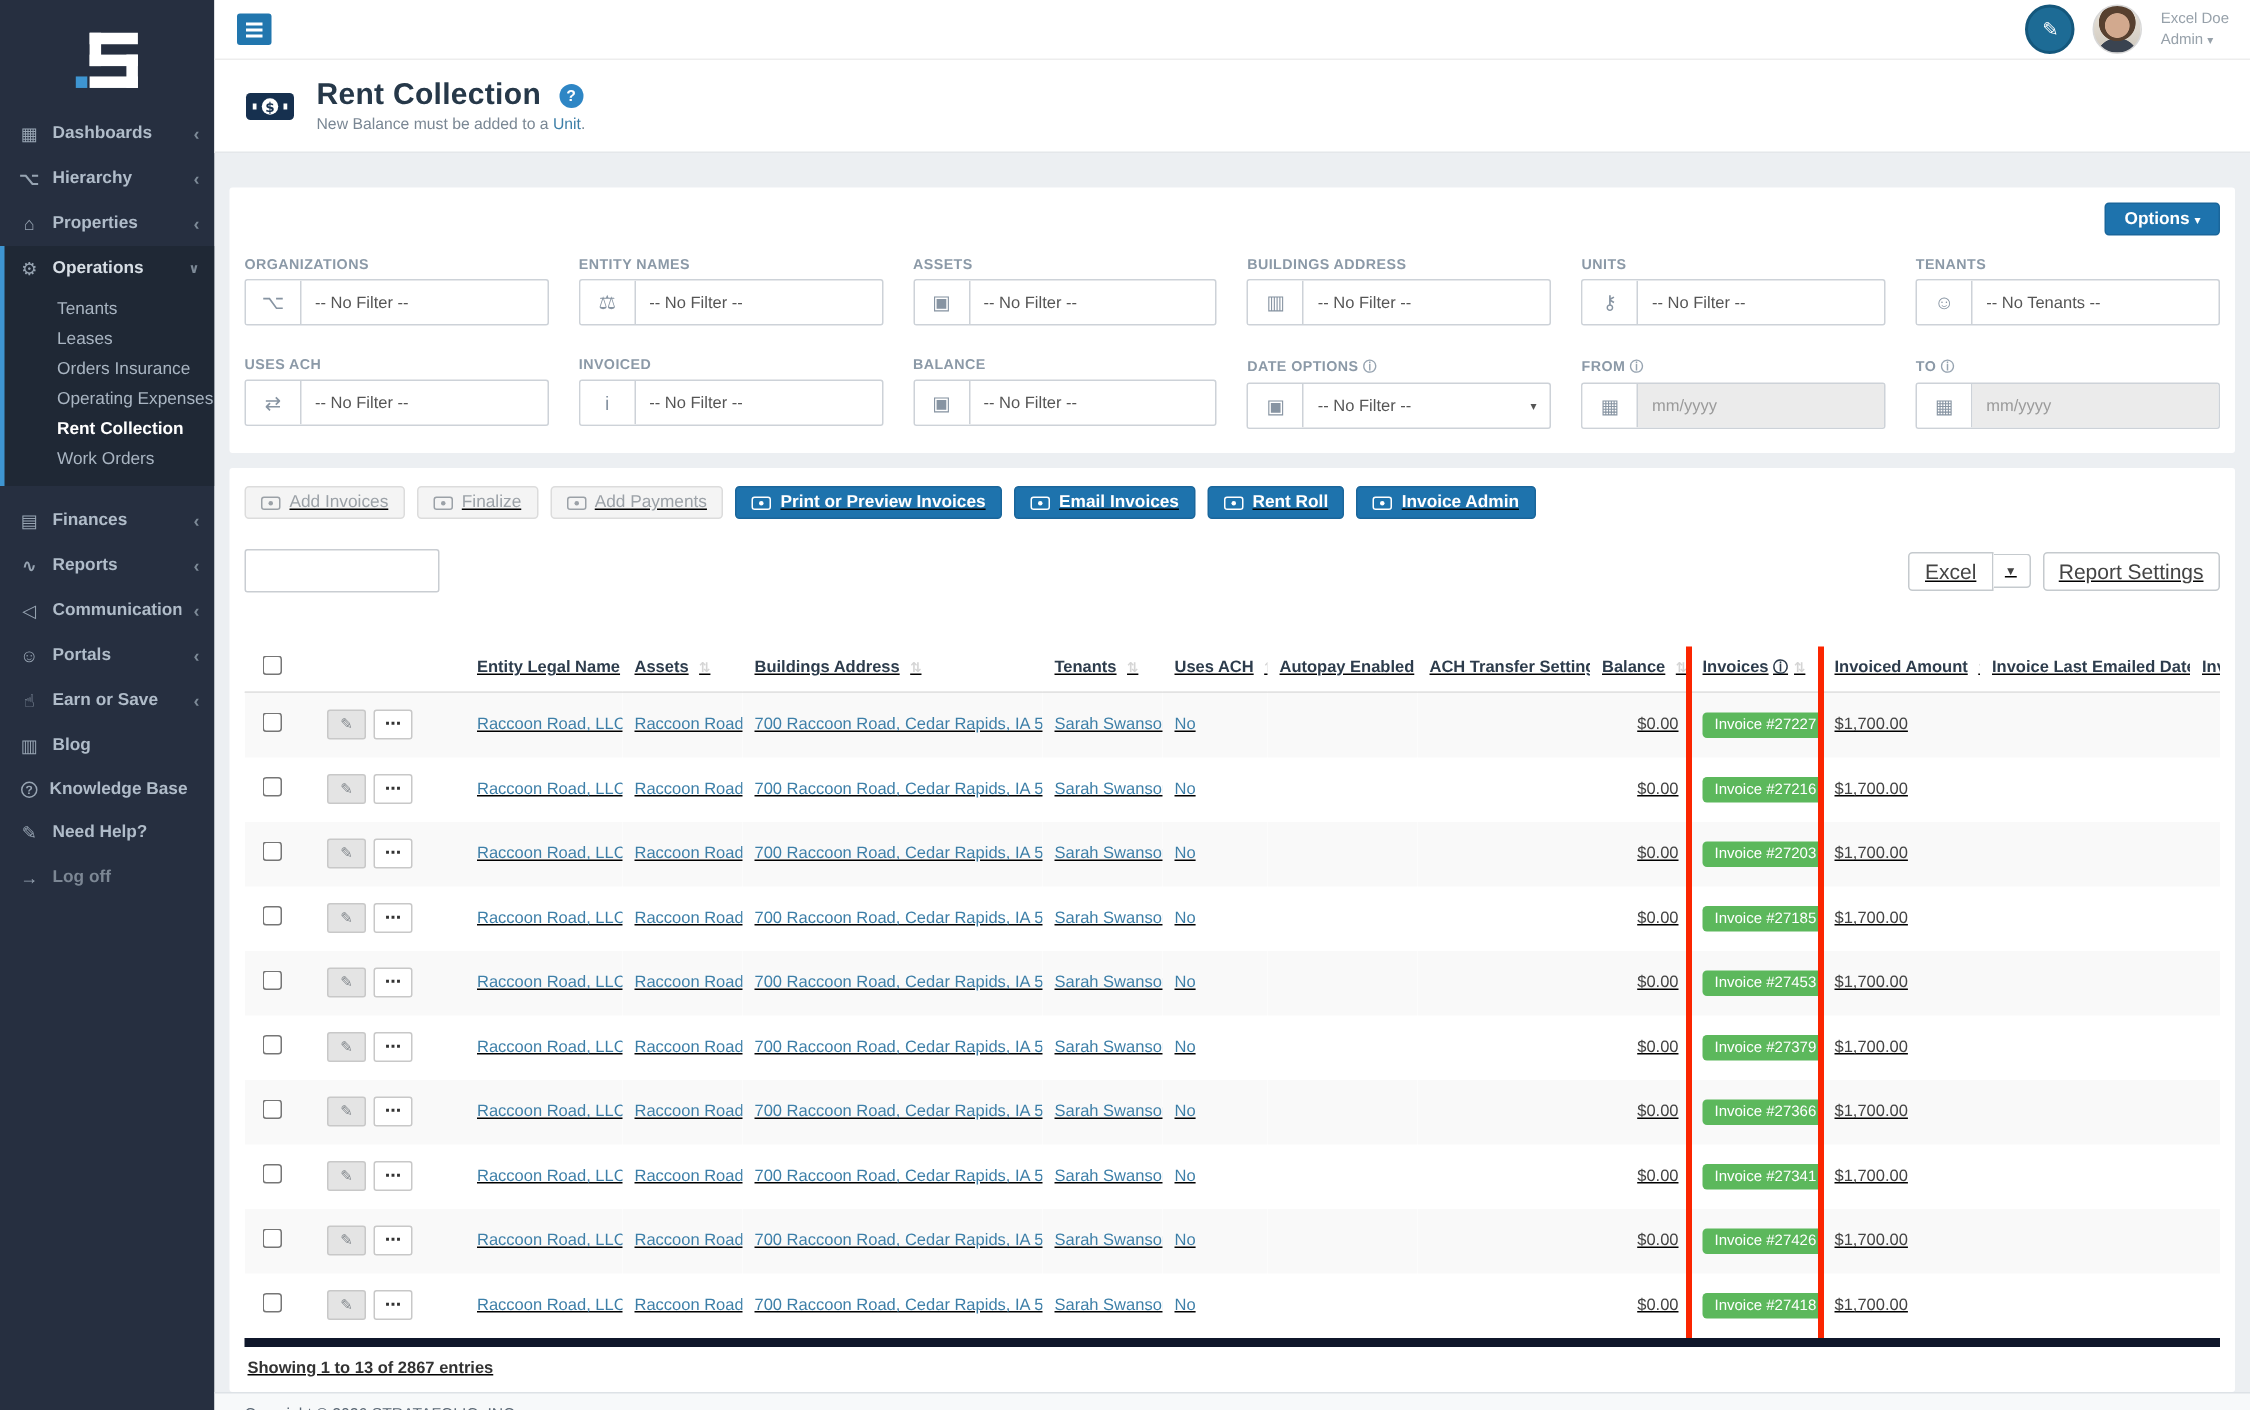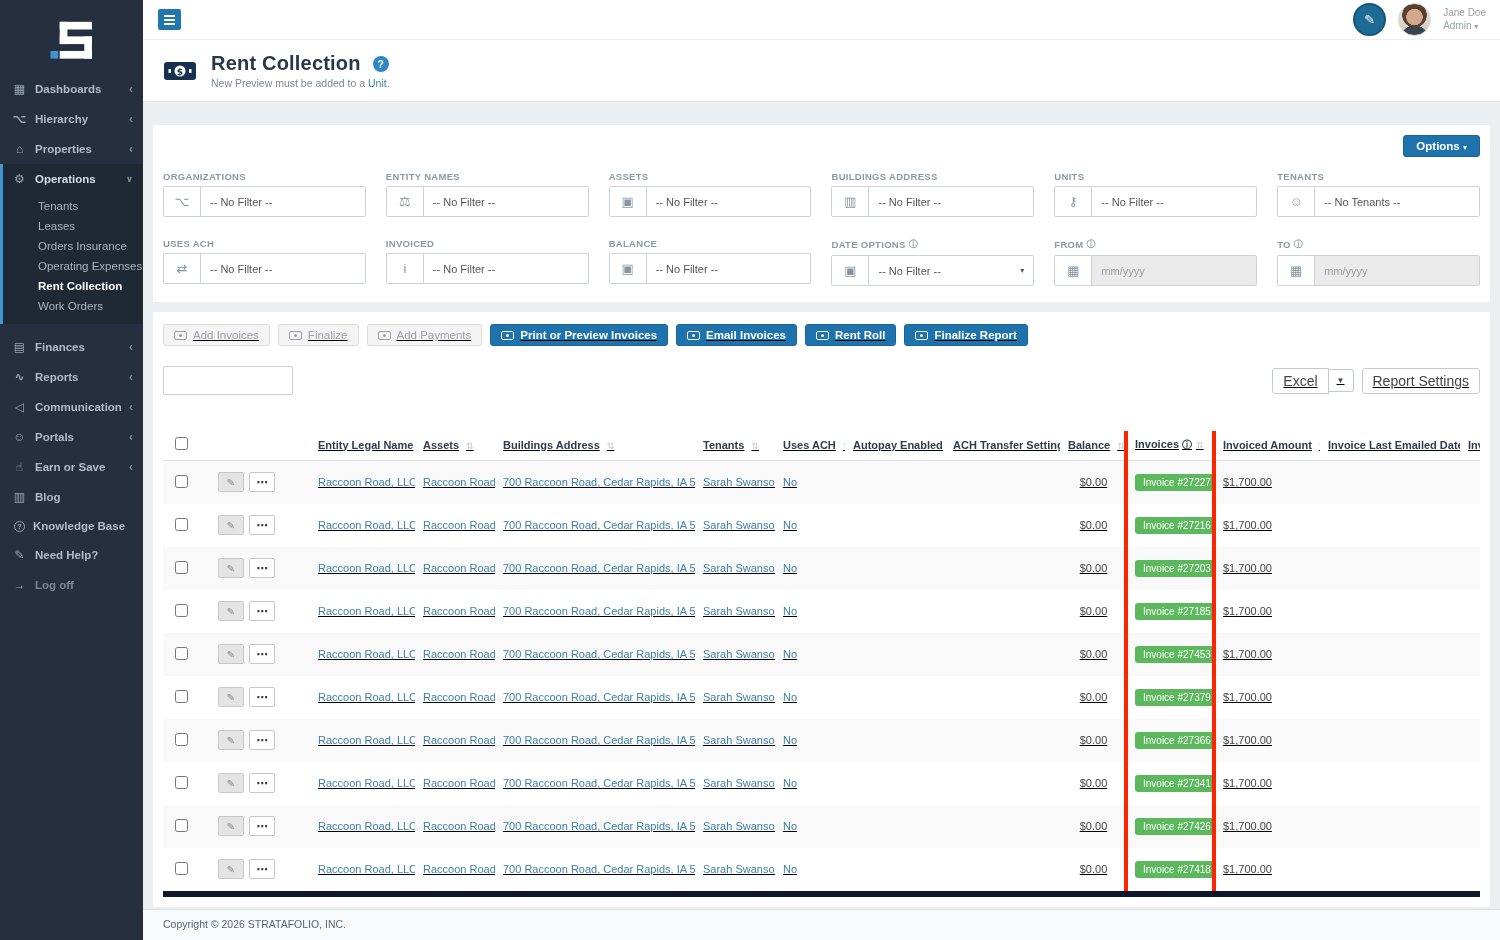--- a/index.html
+++ b/index.html
@@ -85,21 +85,21 @@
   .rs { margin-left:8px; }
 
   .table-wrap { margin-top:36px; position:relative; overflow:hidden; border-bottom:6px solid #0f172a; }
   table { table-layout:fixed; width:1337px; border-collapse:collapse; }
   thead th { font-size:11px; font-weight:700; color:#2d3c4c; text-align:left; padding:6px 8px 8px; border-bottom:1px solid #e2e2e2; white-space:nowrap; overflow:hidden; cursor:pointer; background:#fff; }
   .sort { color:#d5d5d5; font-size:9px; margin-left:4px; }
   .th-info { font-size:10px; color:#2d3c4c; margin-left:3px; }
   tbody tr:nth-child(odd) { background:#f9f9f9; }
   tbody td { font-size:11px; color:#444; padding:0 8px; height:43px; white-space:nowrap; overflow:hidden; vertical-align:middle; }
   tbody a { color:#3d7fa8; text-decoration:none; cursor:pointer; }
-  .t-right { text-align:center; }
+  .t-right { text-align:right; }
   input[type=checkbox] { width:13px; height:13px; margin-left:4px; cursor:pointer; }
   .mini-btn { border:1px solid #c8c8c8; border-radius:2px; height:20px; cursor:pointer; font-family:inherit; }
   .mini-btn.edit { background:#e4e4e4; width:26px; color:#83888d; font-size:10px; margin-right:5px; }
   .mini-btn.more { background:#fff; width:26px; color:#333; font-size:11px; font-weight:700; line-height:1; }
   .badge { display:inline-block; background:#5cb85c; color:#fff !important; font-size:10px; padding:3px 8px; border-radius:3px; }
   .hl-red { position:absolute; left:961px; top:-8px; width:92px; height:calc(100% + 12px); border:4px solid #fb2500; z-index:4; pointer-events:none; }
   .showing { margin-top:8px; font-size:11px; font-weight:700; color:#333; padding-left:2px; }
 
   .footer { margin:10px -10px 0; margin-top:auto; background:#f7f9fa; border-top:1px solid #dde2e6; padding:8px 20px 10px; font-size:10.5px; color:#5a6774; }
 </style>
@@ -239,21 +239,21 @@
     <div class="topbar">
       <button class="hamburger">
         <span class="hbars"></span>
       </button>
       <div class="user-area">
         <div class="chat-circle">
           <span>✎</span>
         </div>
         <div class="avatar"></div>
         <div class="user-meta">
-          <div class="u-name">Jane Doe</div>
+          <div class="u-name">Excel Doe</div>
           <div class="u-role">
             <span>Admin</span>
             <span class="caret">▾</span>
           </div>
         </div>
       </div>
     </div>
 
     <div class="page-head">
       <svg width="34" height="26" viewBox="0 0 34 26">
@@ -262,21 +262,21 @@
         <text x="17" y="16.5" font-size="9" font-weight="bold" text-anchor="middle" fill="#16304f" font-family="DejaVu Sans, sans-serif">$</text>
         <rect x="5.5" y="11" width="2.5" height="4" fill="#ffffff"></rect>
         <rect x="26" y="11" width="2.5" height="4" fill="#ffffff"></rect>
       </svg>
       <div>
         <div class="ph-row">
           <h1>Rent Collection</h1>
           <span class="help-circ">?</span>
         </div>
         <div class="ph-sub">
-          <span>New Preview must be added to a </span><a>Unit</a><span>.</span>
+          <span>New Balance must be added to a </span><a>Unit</a><span>.</span>
         </div>
       </div>
     </div>
 
     <div class="content">
 
       <div class="card filter-card">
         <button class="btn-primary options-btn">
           <span>Options</span>
           <span class="caret">▾</span>
@@ -483,21 +483,21 @@
               <span>Email Invoices</span>
             </button>
 
             <button class="btn btn-primary">
               <span class="cash"></span>
               <span>Rent Roll</span>
             </button>
 
             <button class="btn btn-primary">
               <span class="cash"></span>
-              <span>Finalize Report</span>
+              <span>Invoice Admin</span>
             </button>
 
         </div>
 
         <div class="search-row">
           <input class="search" type="text" value="" style="">
           <div class="export-group">
             <button class="btn-ghost">Excel</button>
               <button class="btn-ghost caretbtn">▼</button>
             <button class="btn-ghost rs">Report Settings</button>
@@ -767,20 +767,21 @@
                   <td>$1,700.00</td>
                   <td></td>
                   <td></td>
                 </tr>
 
             </tbody>
           </table>
           <div class="hl-red"></div>
         </div>
 
+        <div class="showing">Showing 1 to 13 of 2867 entries</div>
       </div>
 
       <div class="footer">
         <span>Copyright © 2026 STRATAFOLIO, INC.</span>
       </div>
 
     </div>
   </div>
 </div>
 

